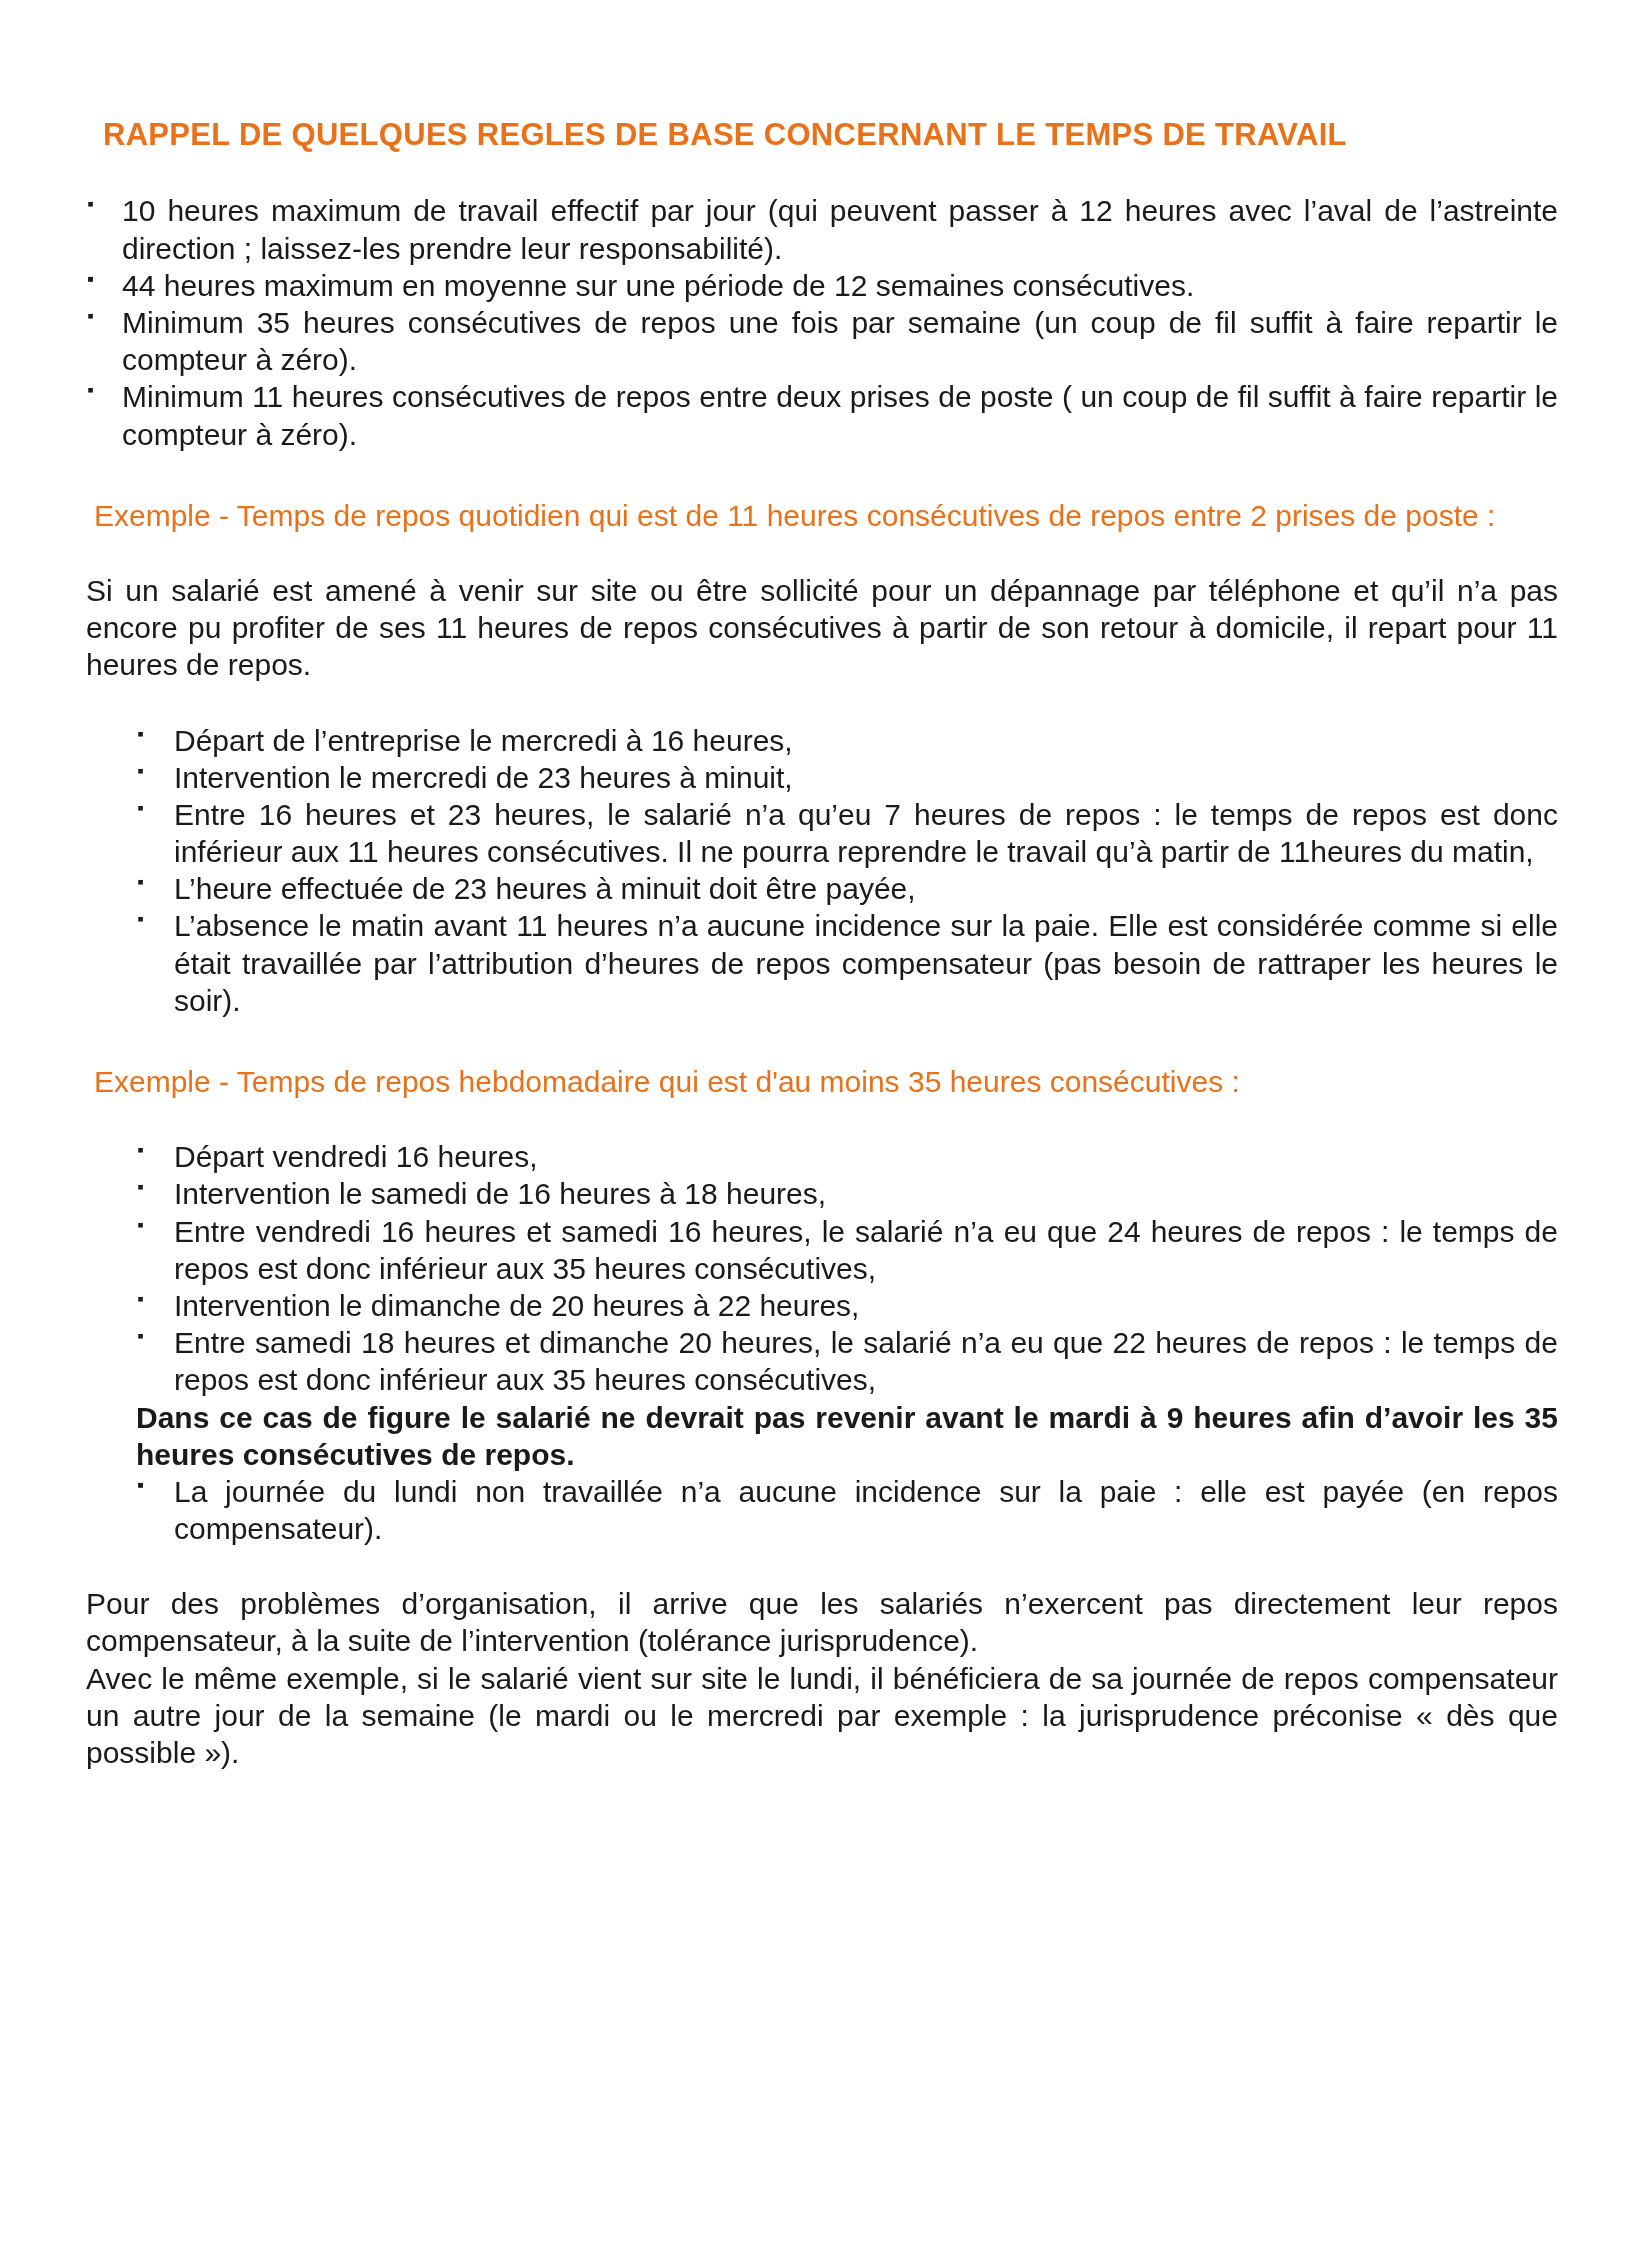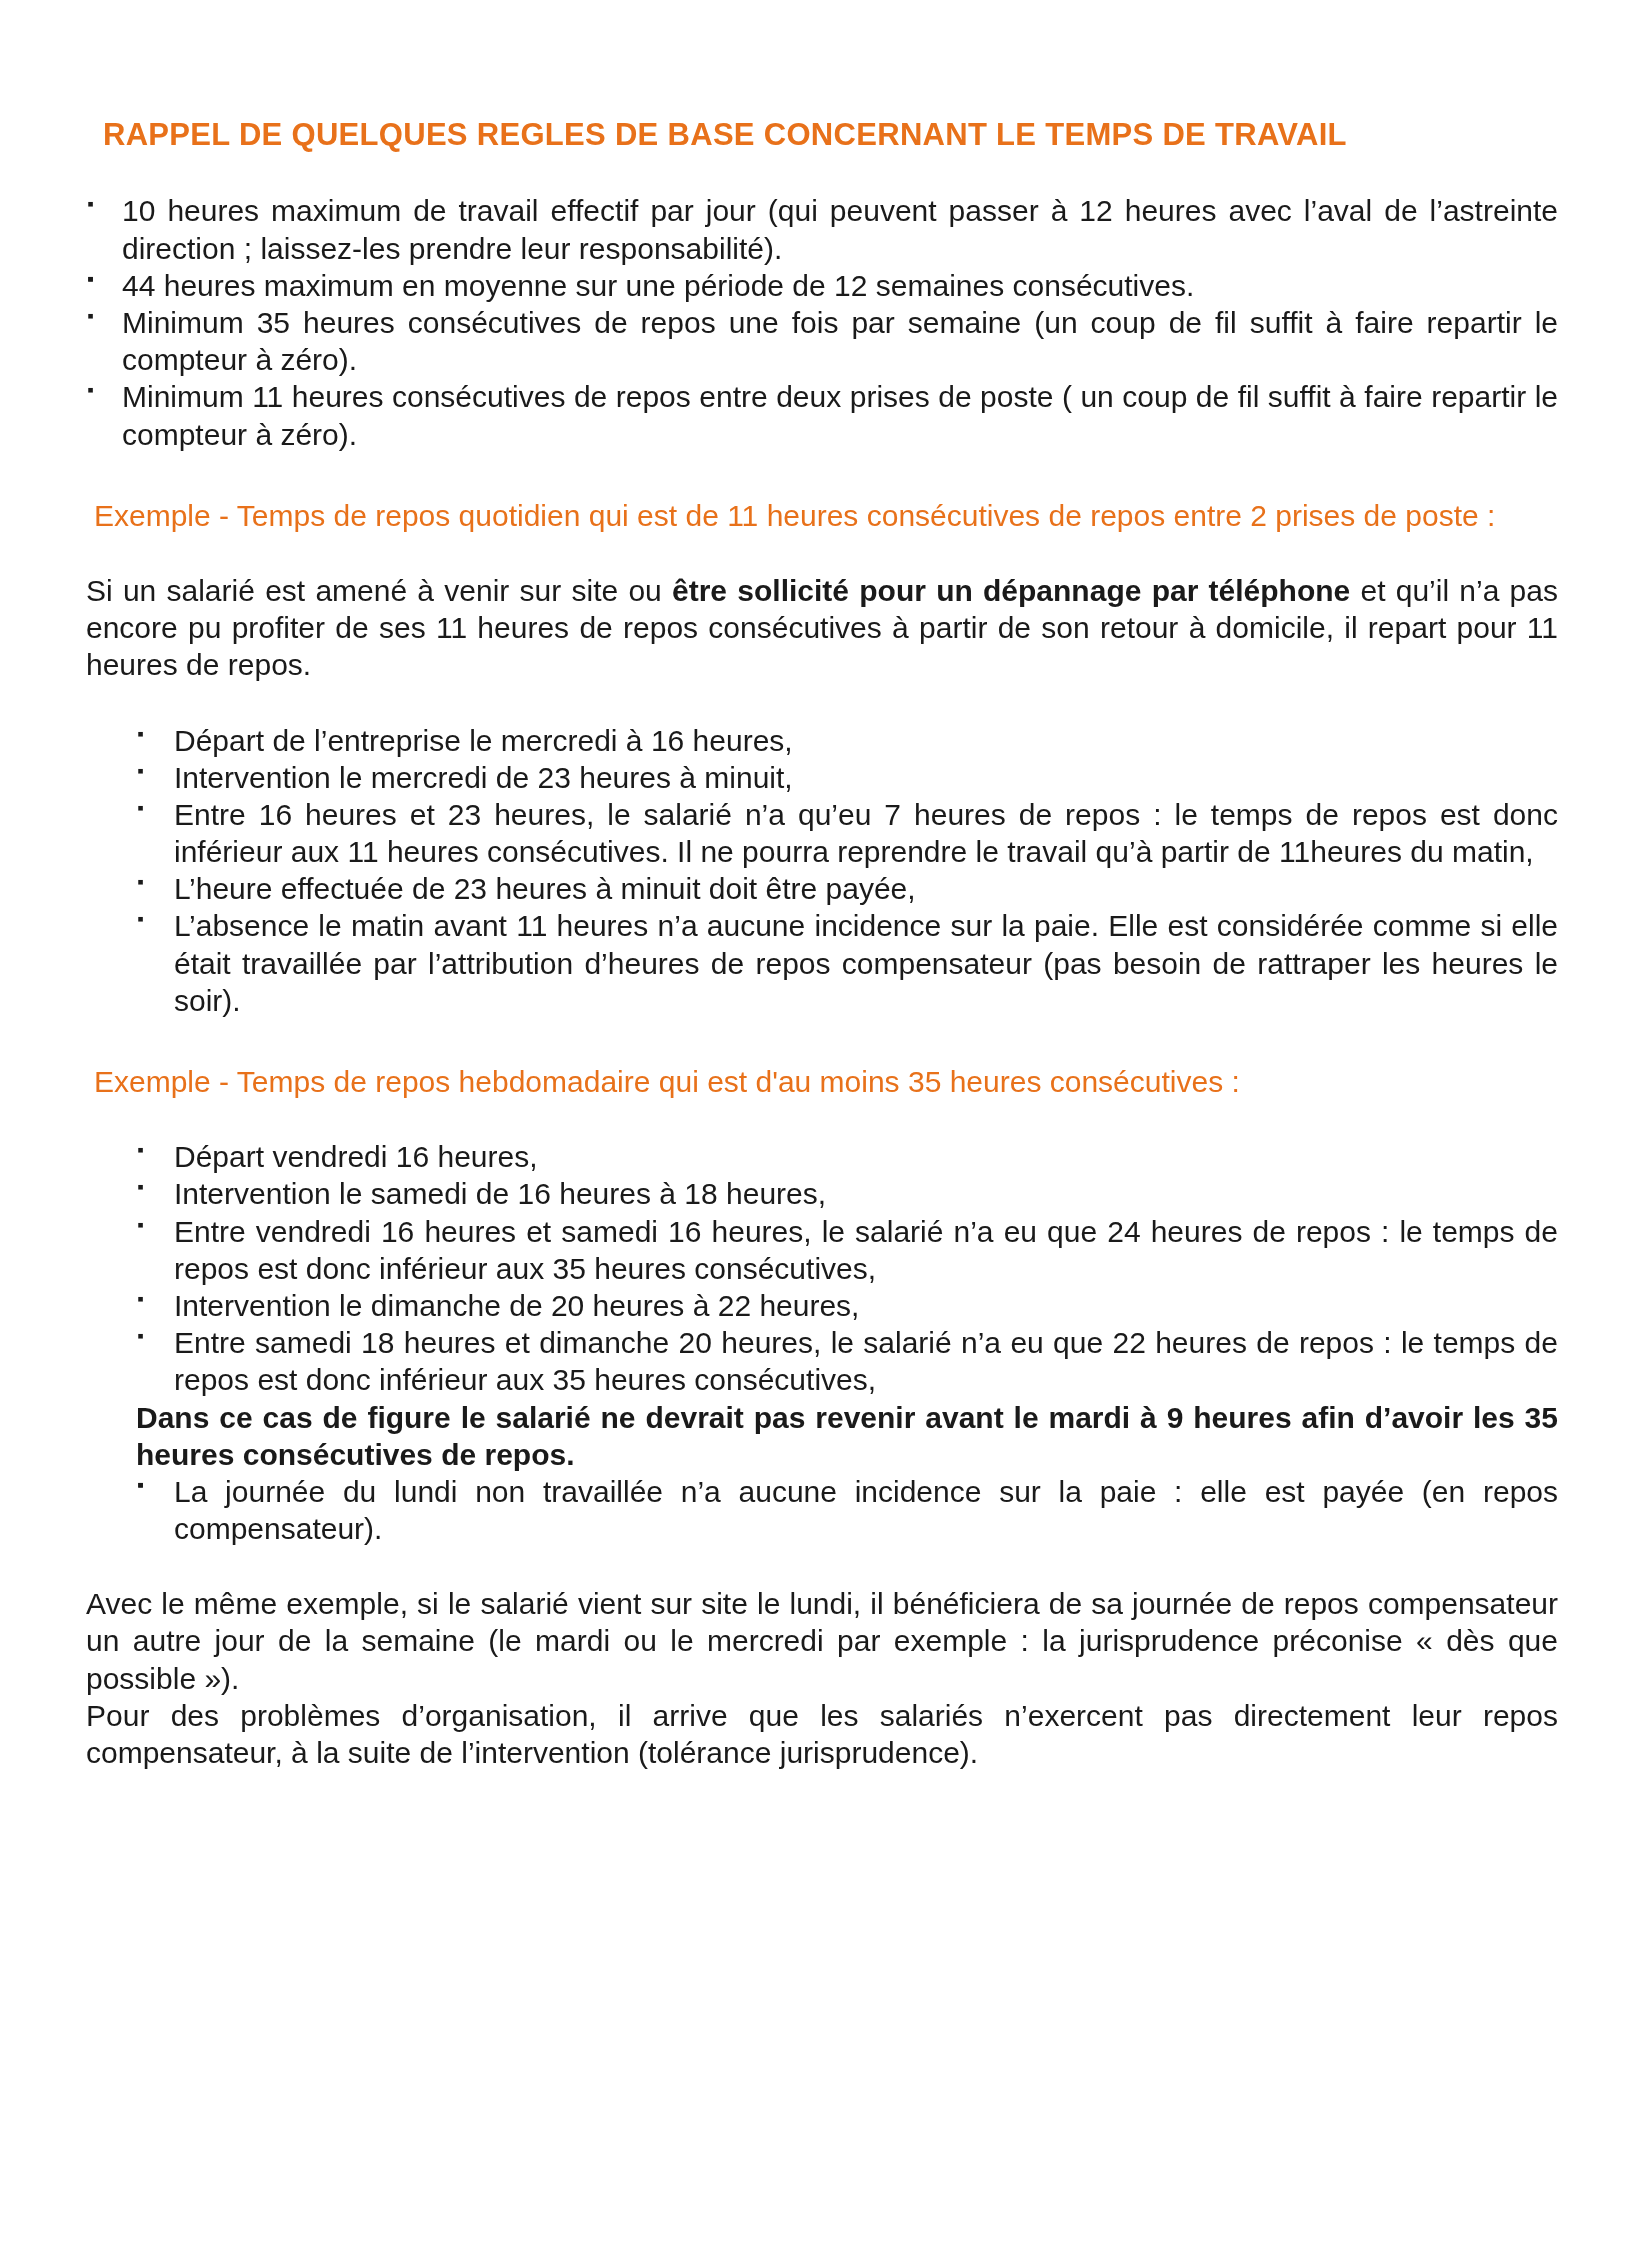--- a/index.html
+++ b/index.html
@@ -53,21 +53,21 @@
     font-size:30px;
     font-weight:normal;
     color:var(--heading);
     margin:44px 0 38px 8px;
     text-align:justify;
   }
   p.intro{
     margin:38px 0 0 0;
     text-align:justify;
   }
-  .b{font-weight:bold;}
+  .b{font-weight:normal;}
   .note{
     margin:0 0 0 50px;
     text-align:justify;
     font-weight:bold;
   }
   .closing{margin-top:38px;}
   .closing p{margin:0;text-align:justify;}
 </style>
 </head>
 <body>
@@ -156,18 +156,18 @@
     <li>
       <span class="marker">▪</span>
     </li>
     <li>
       <span class="marker">▪</span>
       <span>La journée du lundi non travaillée n’a aucune incidence sur la paie : elle est payée (en repos compensateur).</span>
     </li>
   </ul>
 
   <div class="closing">
+    <p>Pour des problèmes d’organisation, il arrive que les salariés n’exercent pas directement leur repos compensateur, à la suite de l’intervention (tolérance jurisprudence).</p>
     <p>Avec le même exemple, si le salarié vient sur site le lundi, il bénéficiera de sa journée de repos compensateur un autre jour de la semaine (le mardi ou le mercredi par exemple : la jurisprudence préconise « dès que possible »).</p>
-    <p>Pour des problèmes d’organisation, il arrive que les salariés n’exercent pas directement leur repos compensateur, à la suite de l’intervention (tolérance jurisprudence).</p>
   </div>
 
 </div>
 
 
 </body></html>

